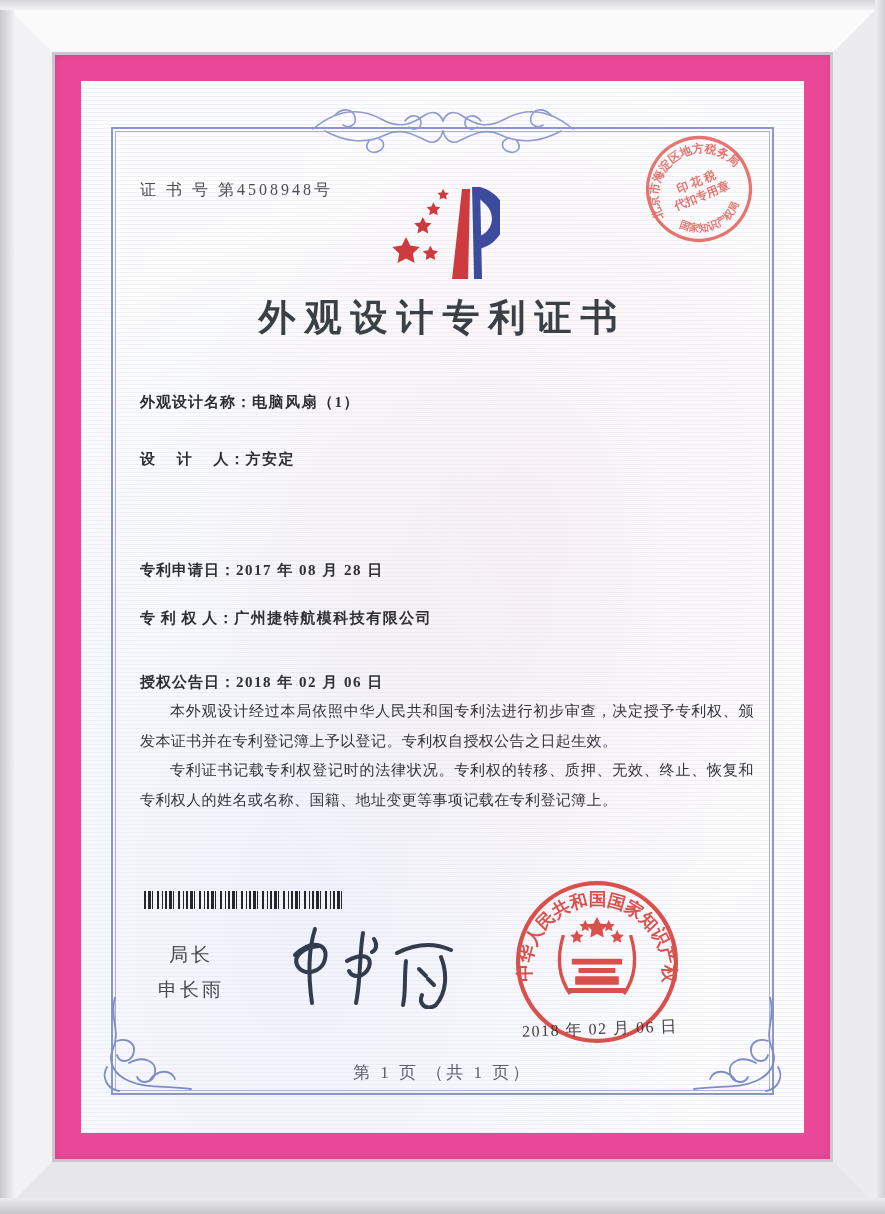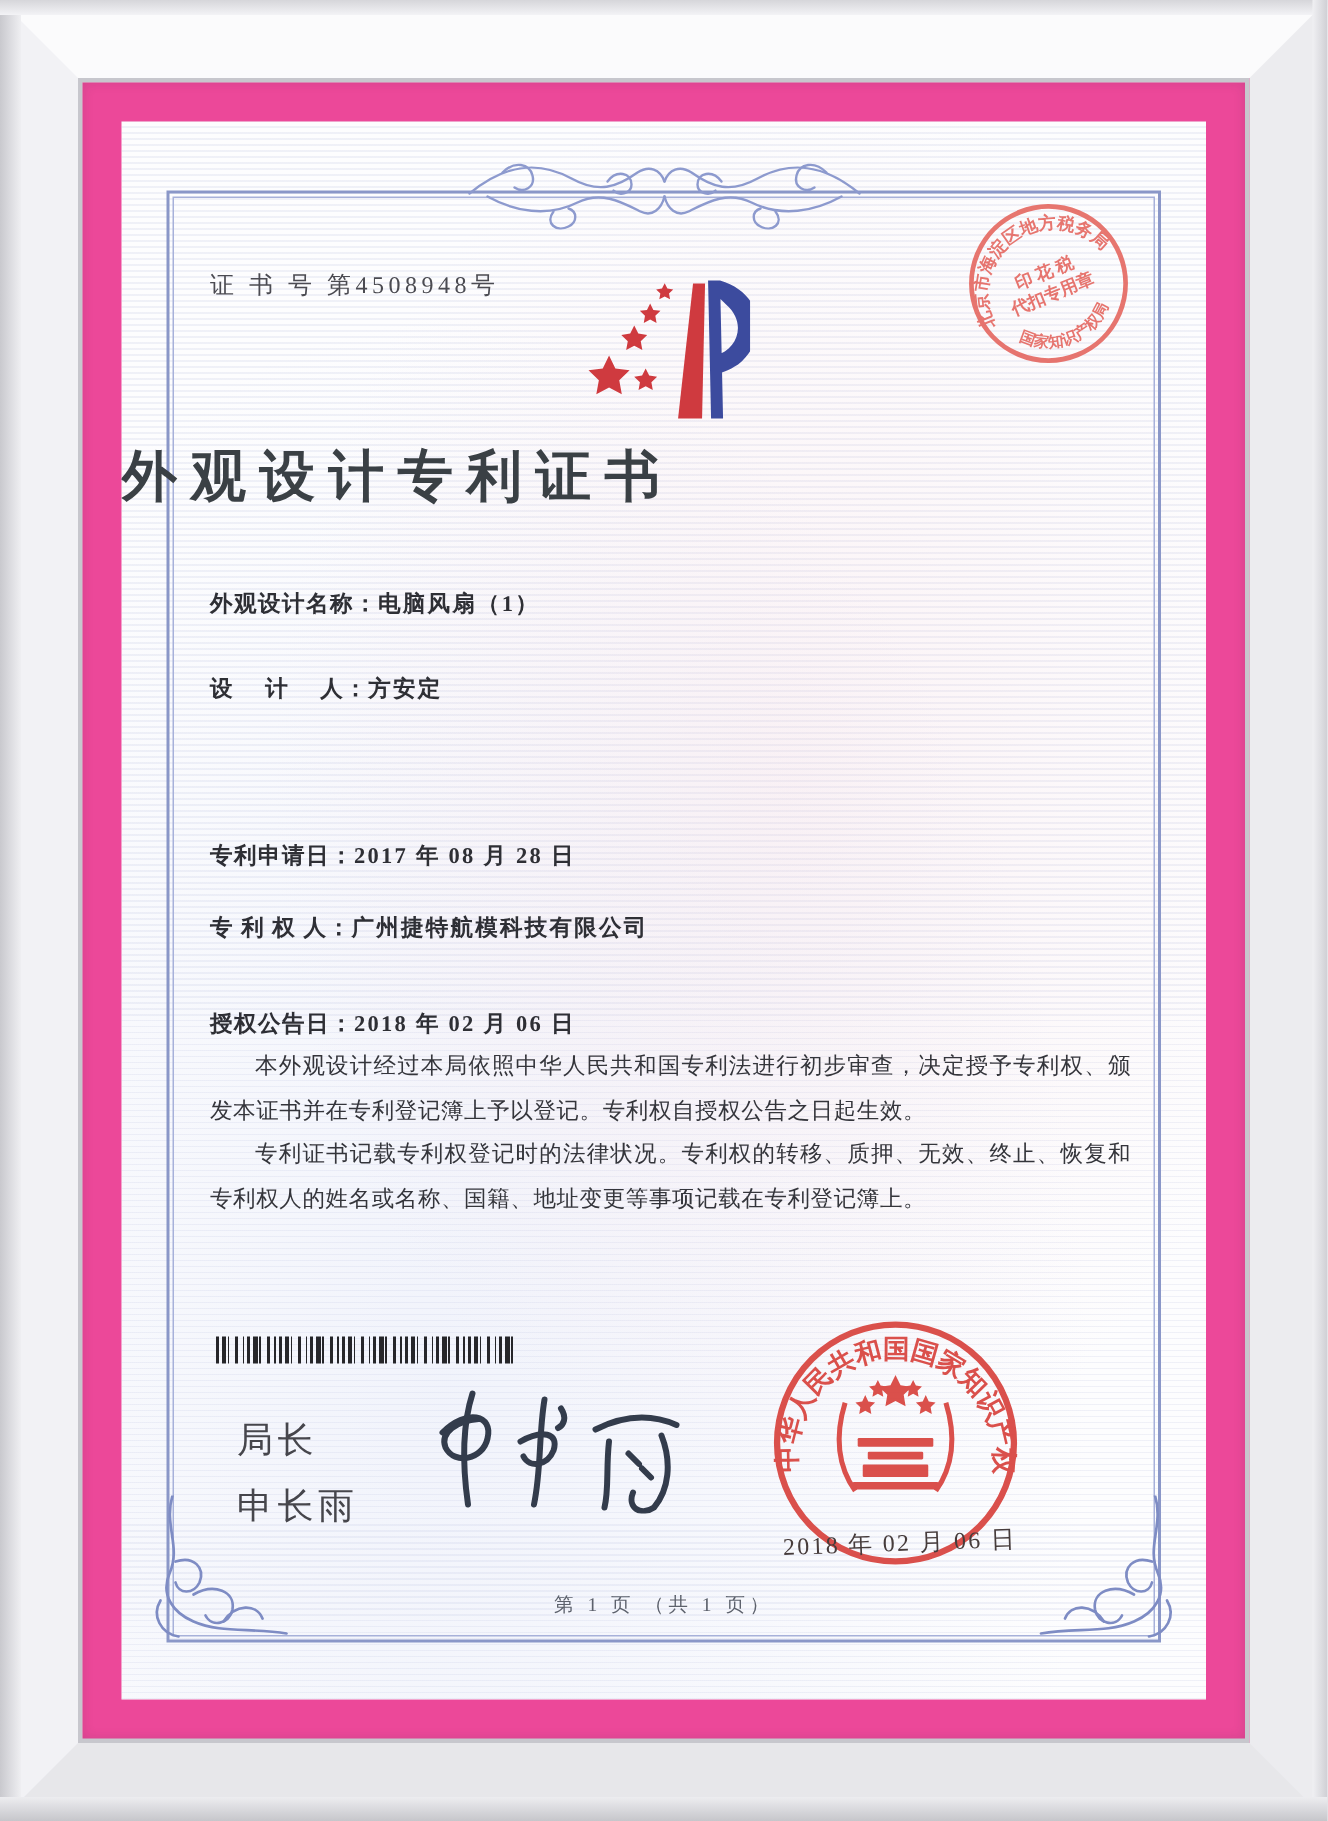--- a/index.html
+++ b/index.html
@@ -45,53 +45,53 @@
 
   
   .cert-number { position:absolute; left:59px; top:99px; font-size:16px;
                  letter-spacing:3px; color:#4b4b52; }
 
   .logo { position:absolute; top:100px; left:50%; transform:translateX(-54%); }
 
   .tax-stamp { position:absolute; left:562px; top:52px; width:112px; height:112px;
                transform:rotate(-22deg); opacity:.88; }
 
-  .title { position:absolute; top:212px; width:100%; text-align:left;
+  .title { position:absolute; top:212px; width:100%; text-align:center;
            font-size:37px; font-weight:600; letter-spacing:9px; color:#3a4045; }
 
   .field { position:absolute; left:59px; font-size:15px; color:#2e2f35;
            letter-spacing:1px; white-space:pre;font-weight:bold; }
   .field .value { letter-spacing:1.5px; }
 
   .body-text { position:absolute; left:59px; top:616px; width:614px;
                font-size:15px; line-height:1.97; letter-spacing:.4px;
                color:#34353b; text-align:justify; }
   .body-text p { text-indent:2em; }
 
   .barcode { position:absolute; left:63px; top:810px; width:202px; height:18px;
              background:repeating-linear-gradient(90deg,
                #26262a 0 2px, transparent 2px 4px,
                #26262a 4px 7px, transparent 7px 8px,
                #26262a 8px 9px, transparent 9px 13px,
                #26262a 13px 15px, transparent 15px 18px,
                #26262a 18px 19px, transparent 19px 21px); }
 
   .issuer { position:absolute; left:77px; top:858px;
-            font-family:Liberation Serif, serif;
-            font-size:24px; color:#46464c; letter-spacing:3px; line-height:1.85; }
+            font-family:Liberation Mono, monospace;
+            font-size:19px; color:#46464c; letter-spacing:3px; line-height:1.85;text-align:center; }
 
   .signature { position:absolute; left:196px; top:836px; }
 
   .official-seal { position:absolute; left:432px; top:797px; width:168px; height:168px;
                    opacity:.92; }
   .seal-date { position:absolute; left:441px; top:938px; font-size:16px;
                letter-spacing:1.5px; color:#463c3c; transform:rotate(-2deg); }
 
   .footer { position:absolute; top:980px; width:100%; text-align:center;
-            font-size:13px; letter-spacing:3px; color:#5c616c; }
+            font-size:17px; letter-spacing:3px; color:#5c616c; }
 </style>
 </head>
 <body>
 
 <div class="stage">
   <div class="frame">
     <div class="bevel"></div>
     <div class="edge-left"></div>
     <div class="edge-top"></div>
     <div class="edge-right"></div>

